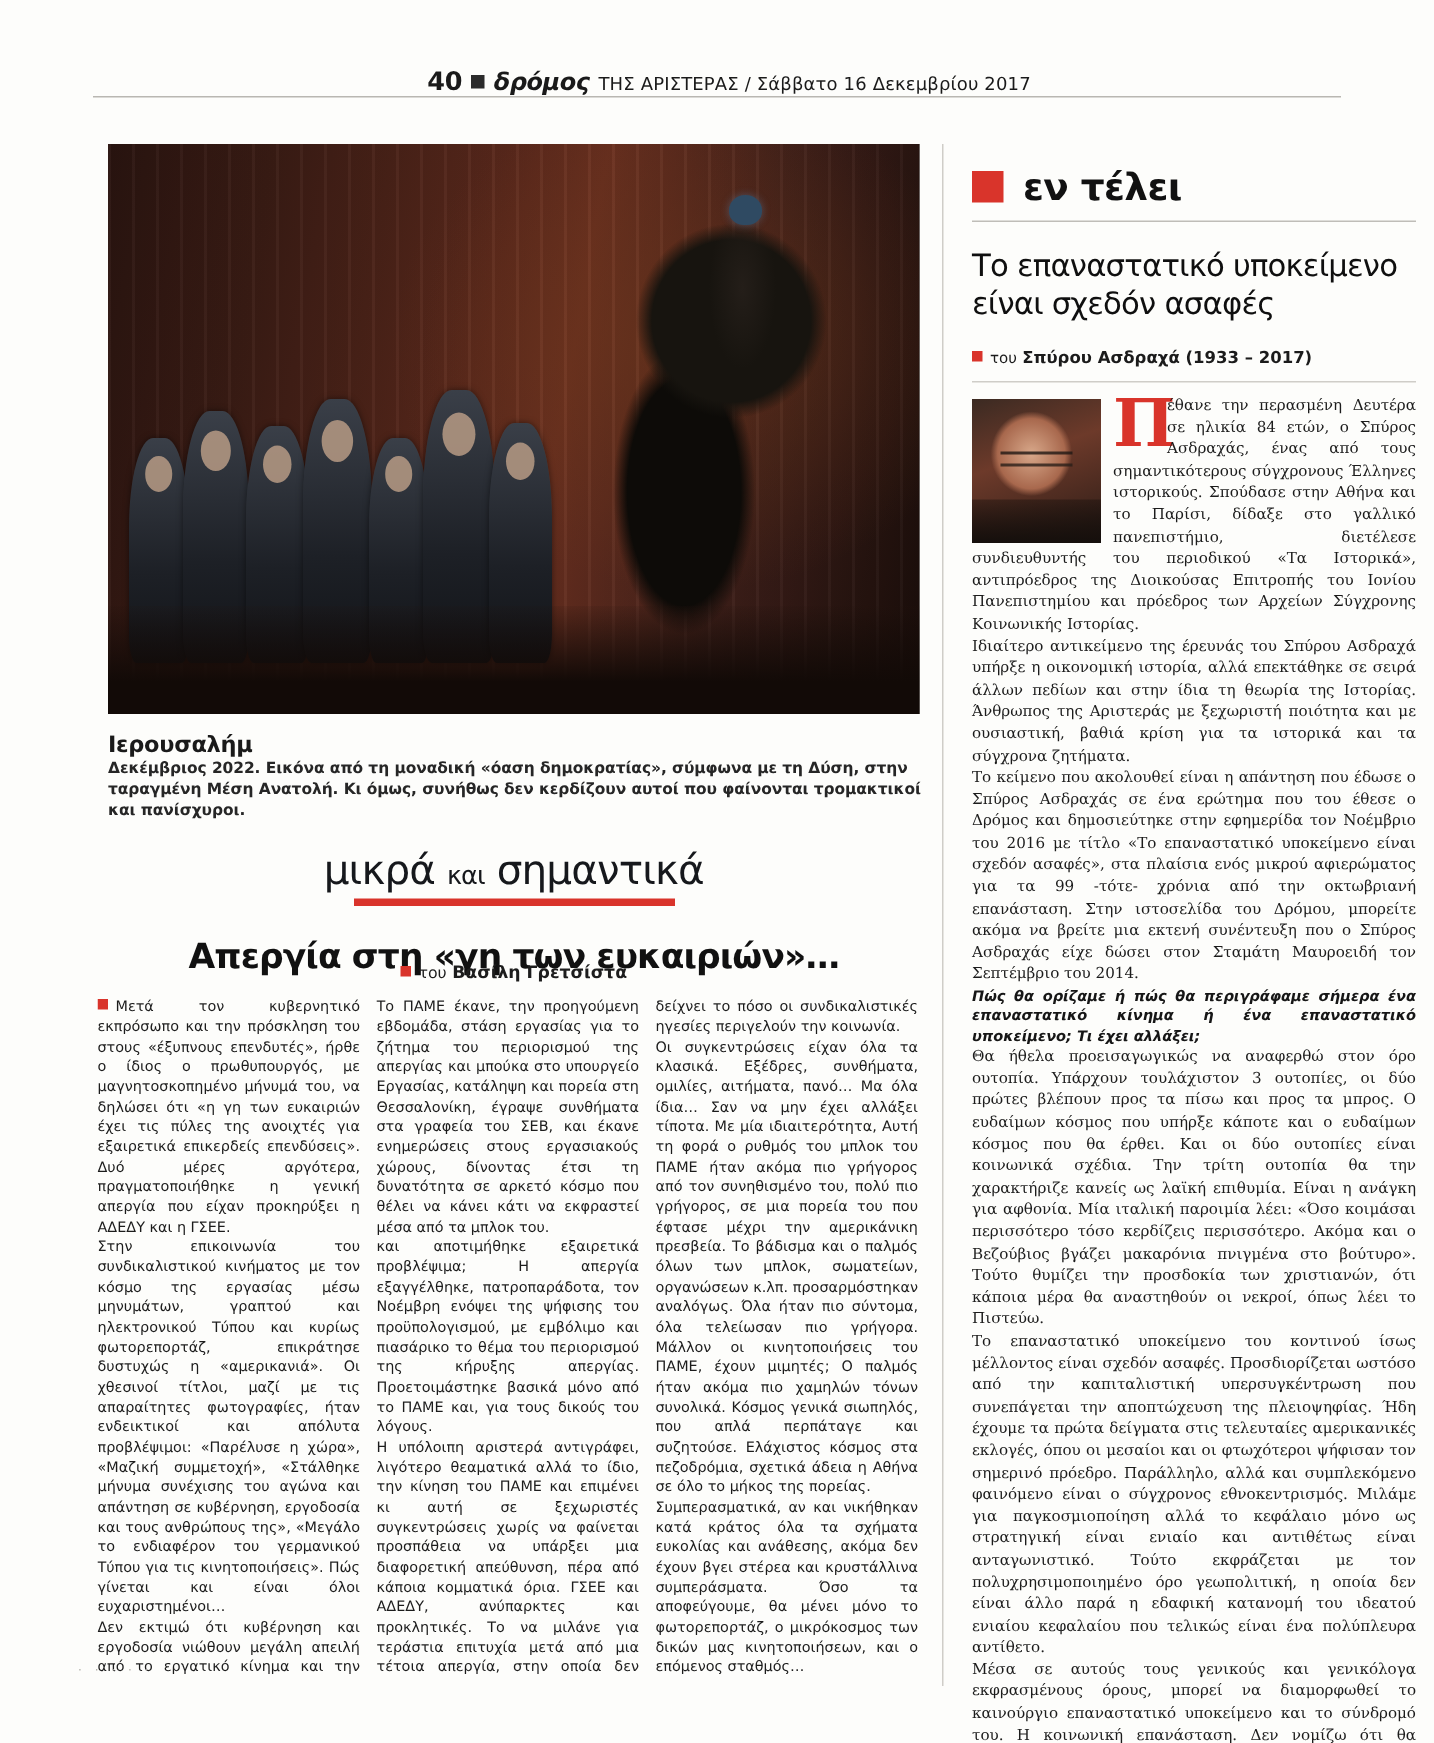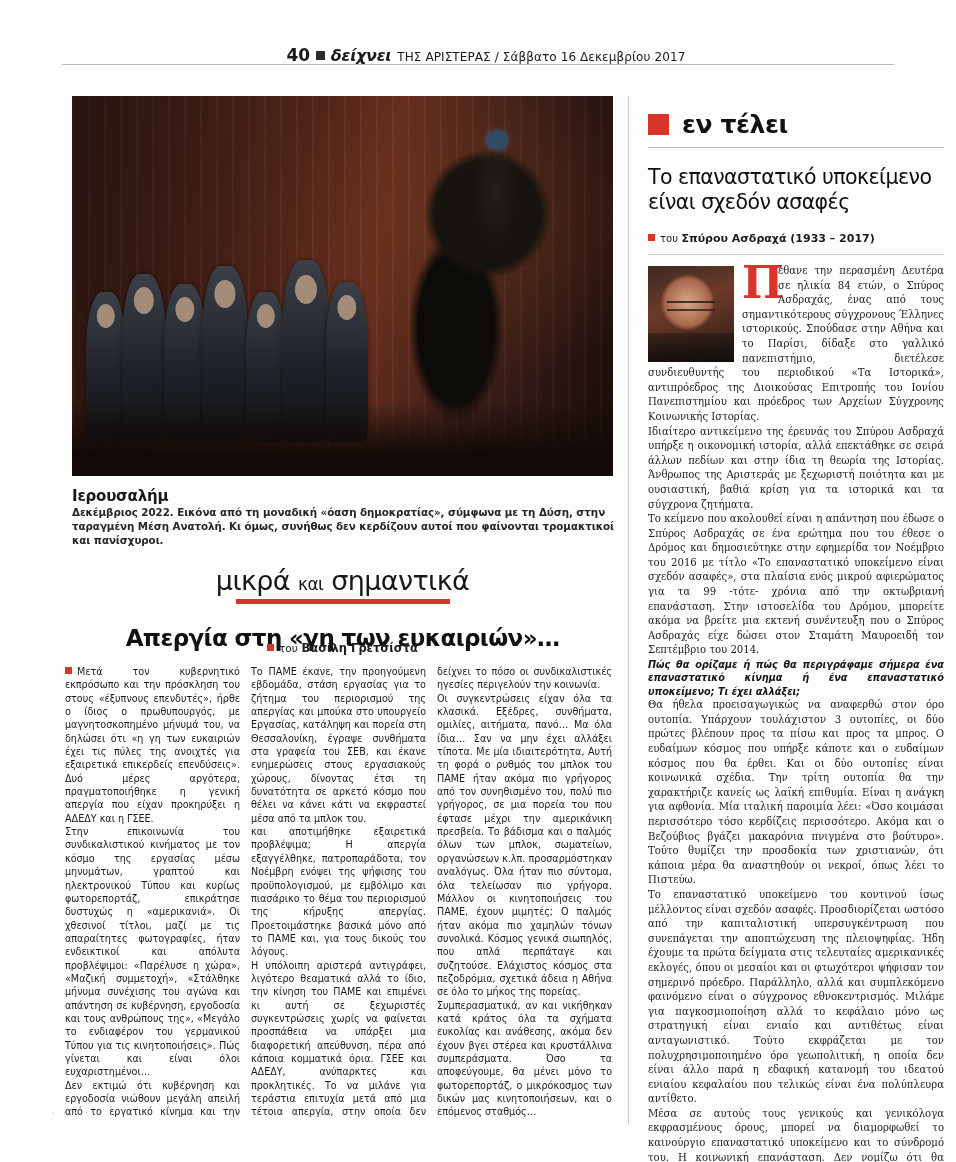--- a/index.html
+++ b/index.html
@@ -357,21 +357,21 @@
   }
 </style>
 </head>
 <body>
 
 <div class="page">
 
   <div class="running-head">
     <span class="rh-pageno">40</span>
     <span class="rh-square"></span>
-    <span class="rh-masthead">δείχνει</span>
+    <span class="rh-masthead">δρόμος</span>
     <span class="rh-rest">ΤΗΣ ΑΡΙΣΤΕΡΑΣ / Σάββατο 16 Δεκεμβρίου 2017</span>
   </div>
   <div class="rule-top"></div>
   <div class="col-divider"></div>
 
   <div class="photo-wrap">
     <div class="ph-bg"></div>
     <div class="ph-stripes"></div>
     <div class="ph-horse"></div>
     <div class="ph-rider"></div>

